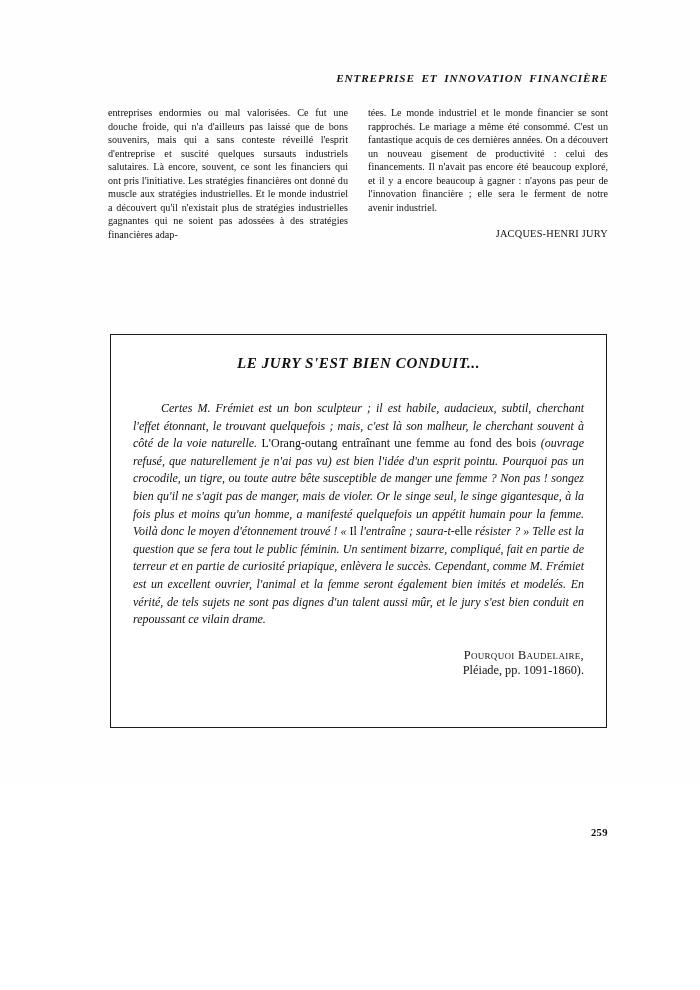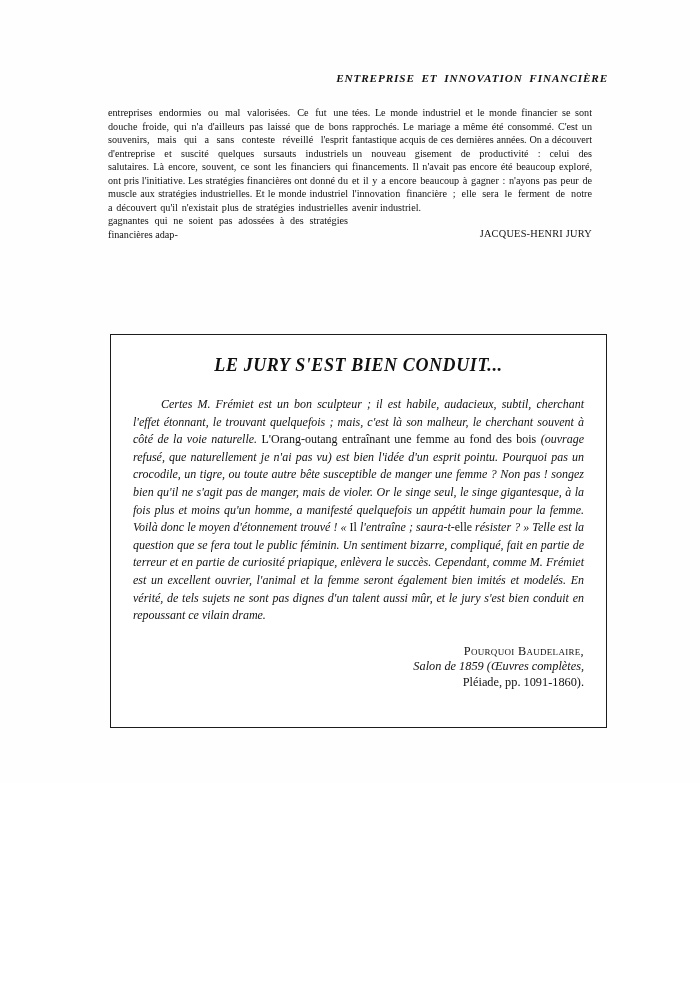--- a/index.html
+++ b/index.html
@@ -40,21 +40,21 @@
   }
 
   
   .columns {
     position: absolute;
     left: 108px;
     top: 106px;
     width: 500px;
     display: flex;
     flex-direction: row;
-    gap: 4px;
+    gap: 20px;
   }
   .col {
     width: 240px;
     font-size: 10.2px;
     line-height: 13.55px;
     text-align: justify;
     text-justify: inter-word;
     hyphens: manual;
     color: #111;
   }
@@ -83,23 +83,23 @@
   .quote-inner {
     position: absolute;
     left: 22px;
     top: 18px;
     right: 22px;
   }
   .quote-title {
     text-align: center;
     font-style: italic;
     font-weight: bold;
-    font-size: 18px;
+    font-size: 15px;
     letter-spacing: 0.6px;
-    margin: 2px 0 20px 0;
+    margin: 2px 0 28px 0;
     color: #111;
   }
   .quote-body {
     font-style: italic;
     font-size: 12px;
     line-height: 17.6px;
     text-align: justify;
     text-justify: inter-word;
     text-indent: 28px;
     color: #111;
@@ -160,21 +160,21 @@
     <div class="quote-inner">
 
       <div class="quote-title">LE JURY S'EST BIEN CONDUIT...</div>
 
       <div class="quote-body">
         <span>Certes M. Frémiet est un bon sculpteur ; il est habile, audacieux, subtil, cherchant l'effet étonnant, le trouvant quelquefois ; mais, c'est là son malheur, le cherchant souvent à côté de la voie naturelle. </span><span class="roman">L'Orang-outang entraînant une femme au fond des bois</span><span> (ouvrage refusé, que naturellement je n'ai pas vu) est bien l'idée d'un esprit pointu. Pourquoi pas un crocodile, un tigre, ou toute autre bête suscep­tible de manger une femme ? Non pas ! songez bien qu'il ne s'agit pas de manger, mais de violer. Or le singe seul, le singe gigantesque, à la fois plus et moins qu'un homme, a manifesté quelquefois un appétit humain pour la femme. Voilà donc le moyen d'étonnement trouvé ! « </span><span class="roman">Il</span><span> l'entraîne ; saura-t-</span><span class="roman">elle</span><span> résister ? » </span><span>Telle est la question que se fera tout le public féminin. Un sentiment bizarre, compliqué, fait en partie de terreur et en partie de curiosité priapique, enlèvera le succès. Cepen­dant, comme M. Frémiet est un excellent ouvrier, l'animal et la femme seront également bien imités et modelés. En vérité, de tels sujets ne sont pas dignes d'un talent aussi mûr, et le jury s'est bien conduit en repoussant ce vilain drame.</span>
       </div>
 
       <div class="attribution">
         <div class="smallcaps">Pourquoi Baudelaire,</div>
-        <div class="src-italic">Salon de 1859 (Œuvres complètes,</div>
         <div class="src-roman">Pléiade, pp. 1091-1860).</div>
       </div>
 
     </div>
   </div>
 
+  <div class="folio">259</div>
 
 </div>
 
 </body></html>

